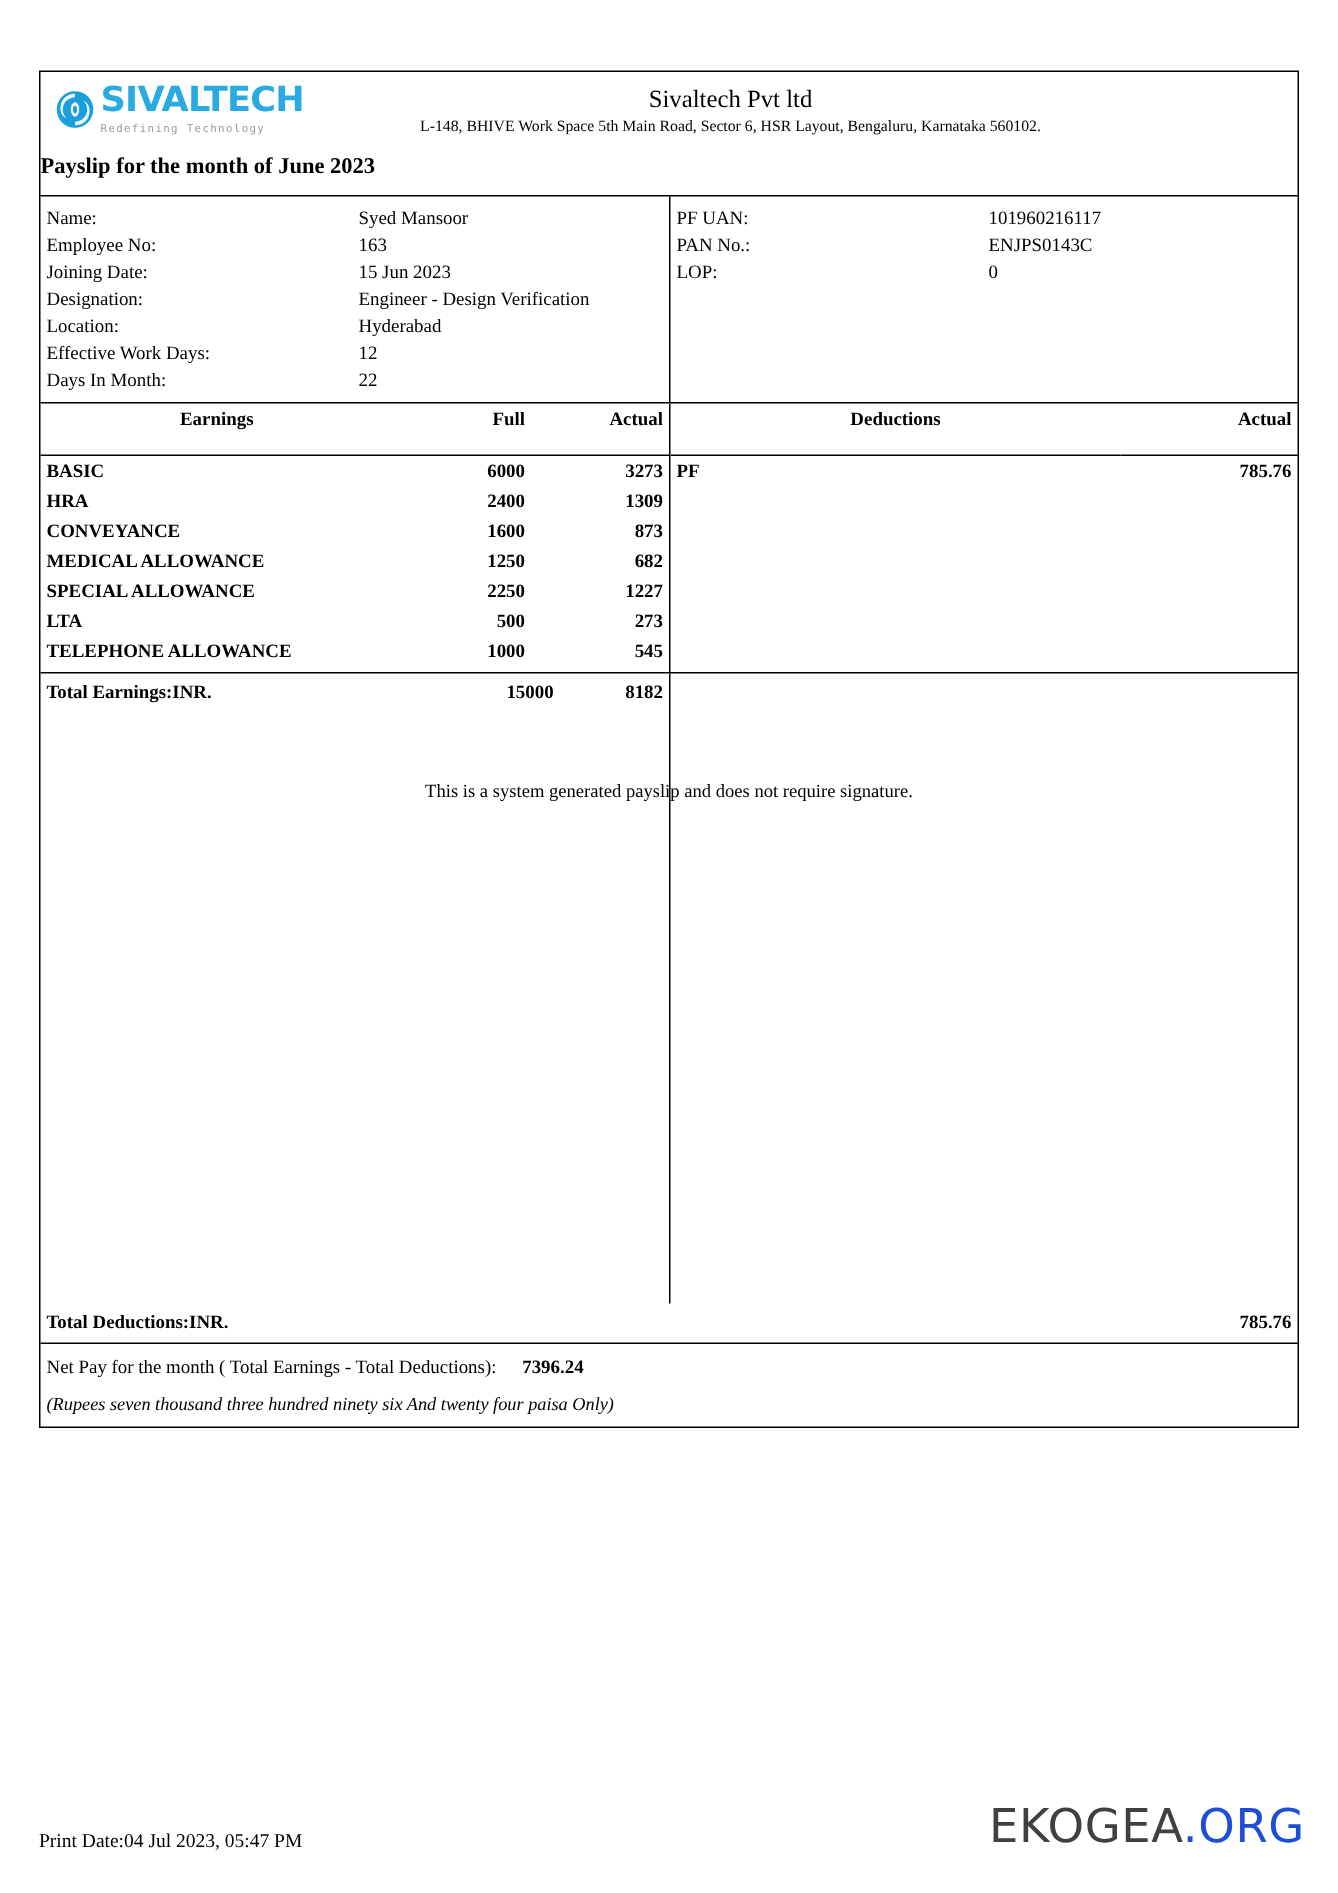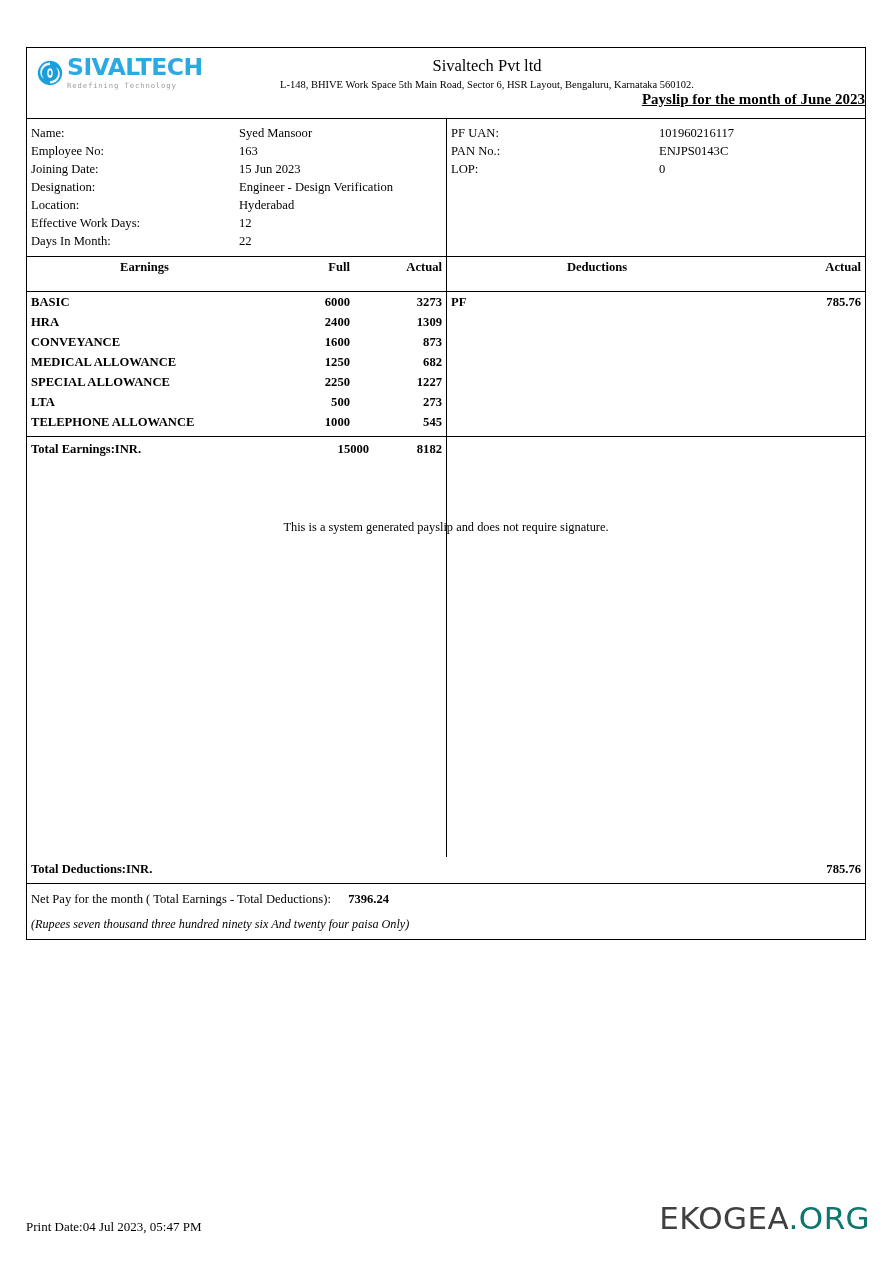--- a/index.html
+++ b/index.html
@@ -81,25 +81,25 @@
     font-size: 16.5px;
     font-weight: normal;
     line-height: 1.2;
   }
   .company-address {
     font-size: 10.5px;
     line-height: 1.3;
     margin-top: 2px;
   }
   .payslip-title {
-    text-align: right;
+    text-align: left;
     font-size: 15px;
     font-weight: bold;
+    margin-top: 12px;
     padding-bottom: 10px;
-    text-decoration: underline;
   }
 
   
   .details-band {
     display: flex;
     border-top: 1.4px solid #000;
   }
   .details-col {
     box-sizing: border-box;
     padding: 5px 0 6px 0;
@@ -225,21 +225,21 @@
   .watermark {
     position: absolute;
     right: 22px;
     top: 1203px;
     font-family: "DejaVu Sans", sans-serif;
     font-size: 31px;
     letter-spacing: 0.4px;
     line-height: 1;
   }
   .wm-a { color: #404040; }
-  .wm-b { color: #0f766e; }
+  .wm-b { color: #1d4ed8; }
 </style>
 </head>
 <body>
 
 <div class="payslip-box">
 
   <div class="header-row">
     <div class="logo-cell">
       <div class="logo-wrap">
         <span class="logo-mark">

